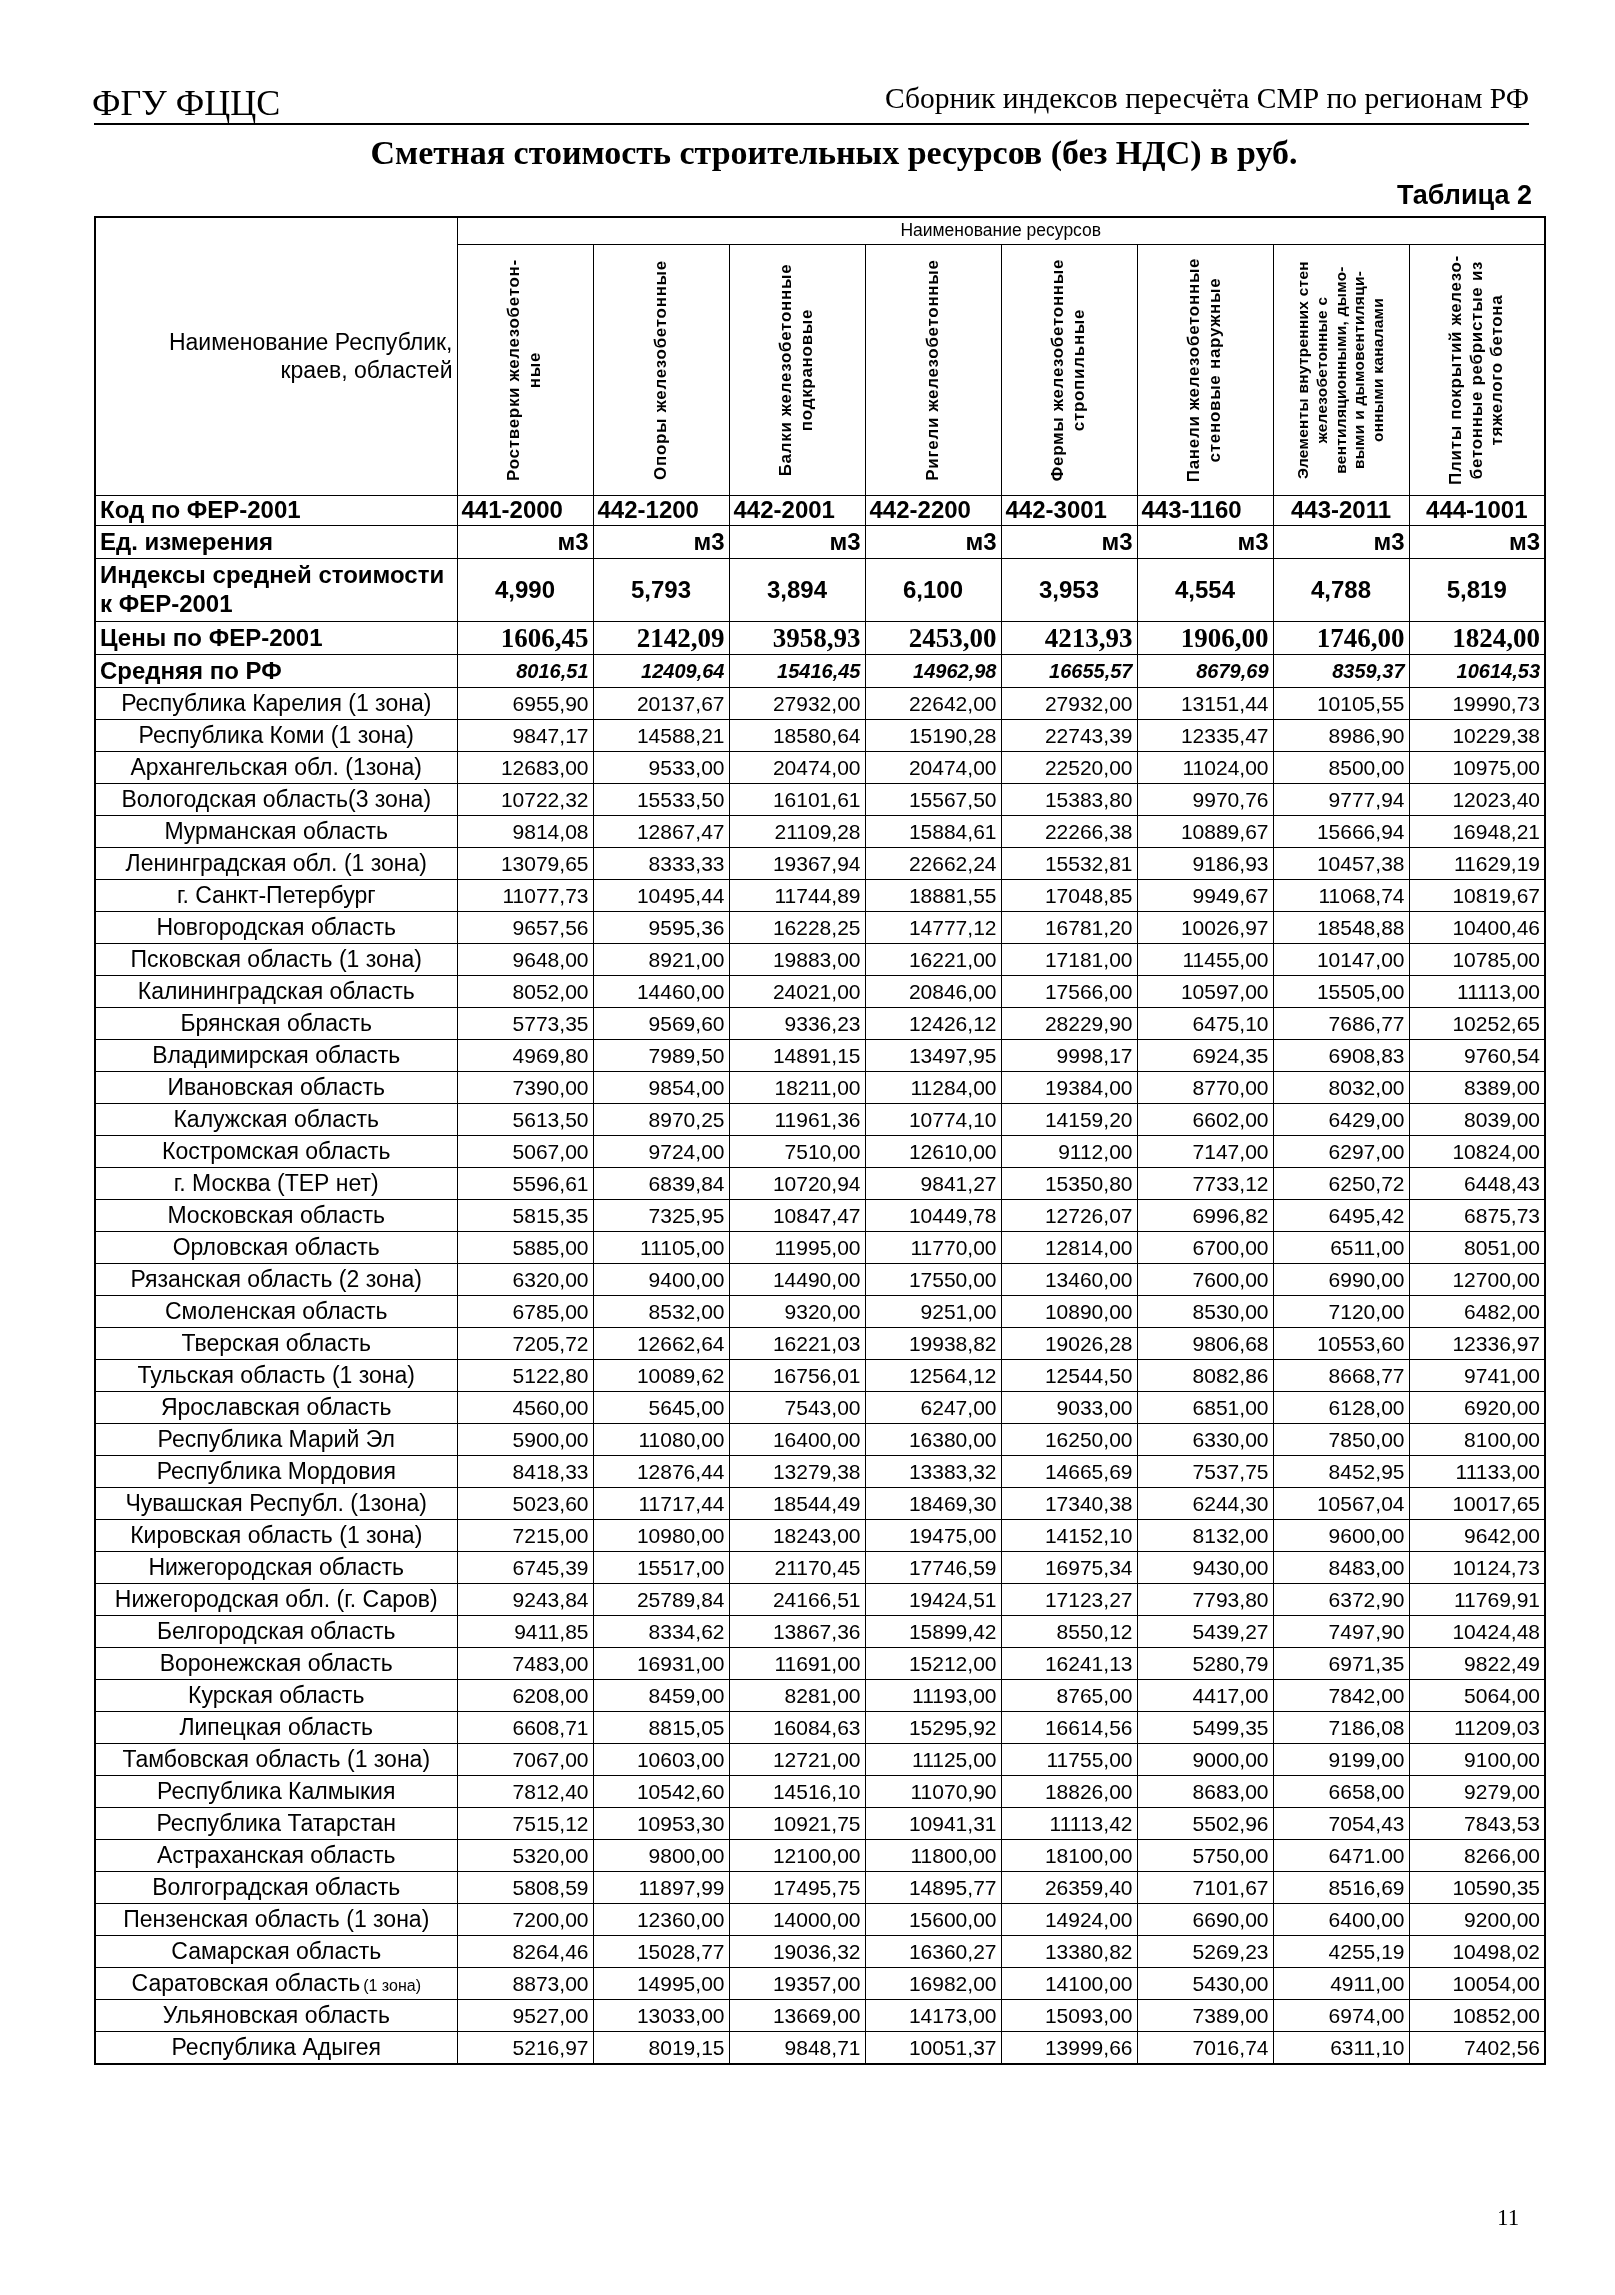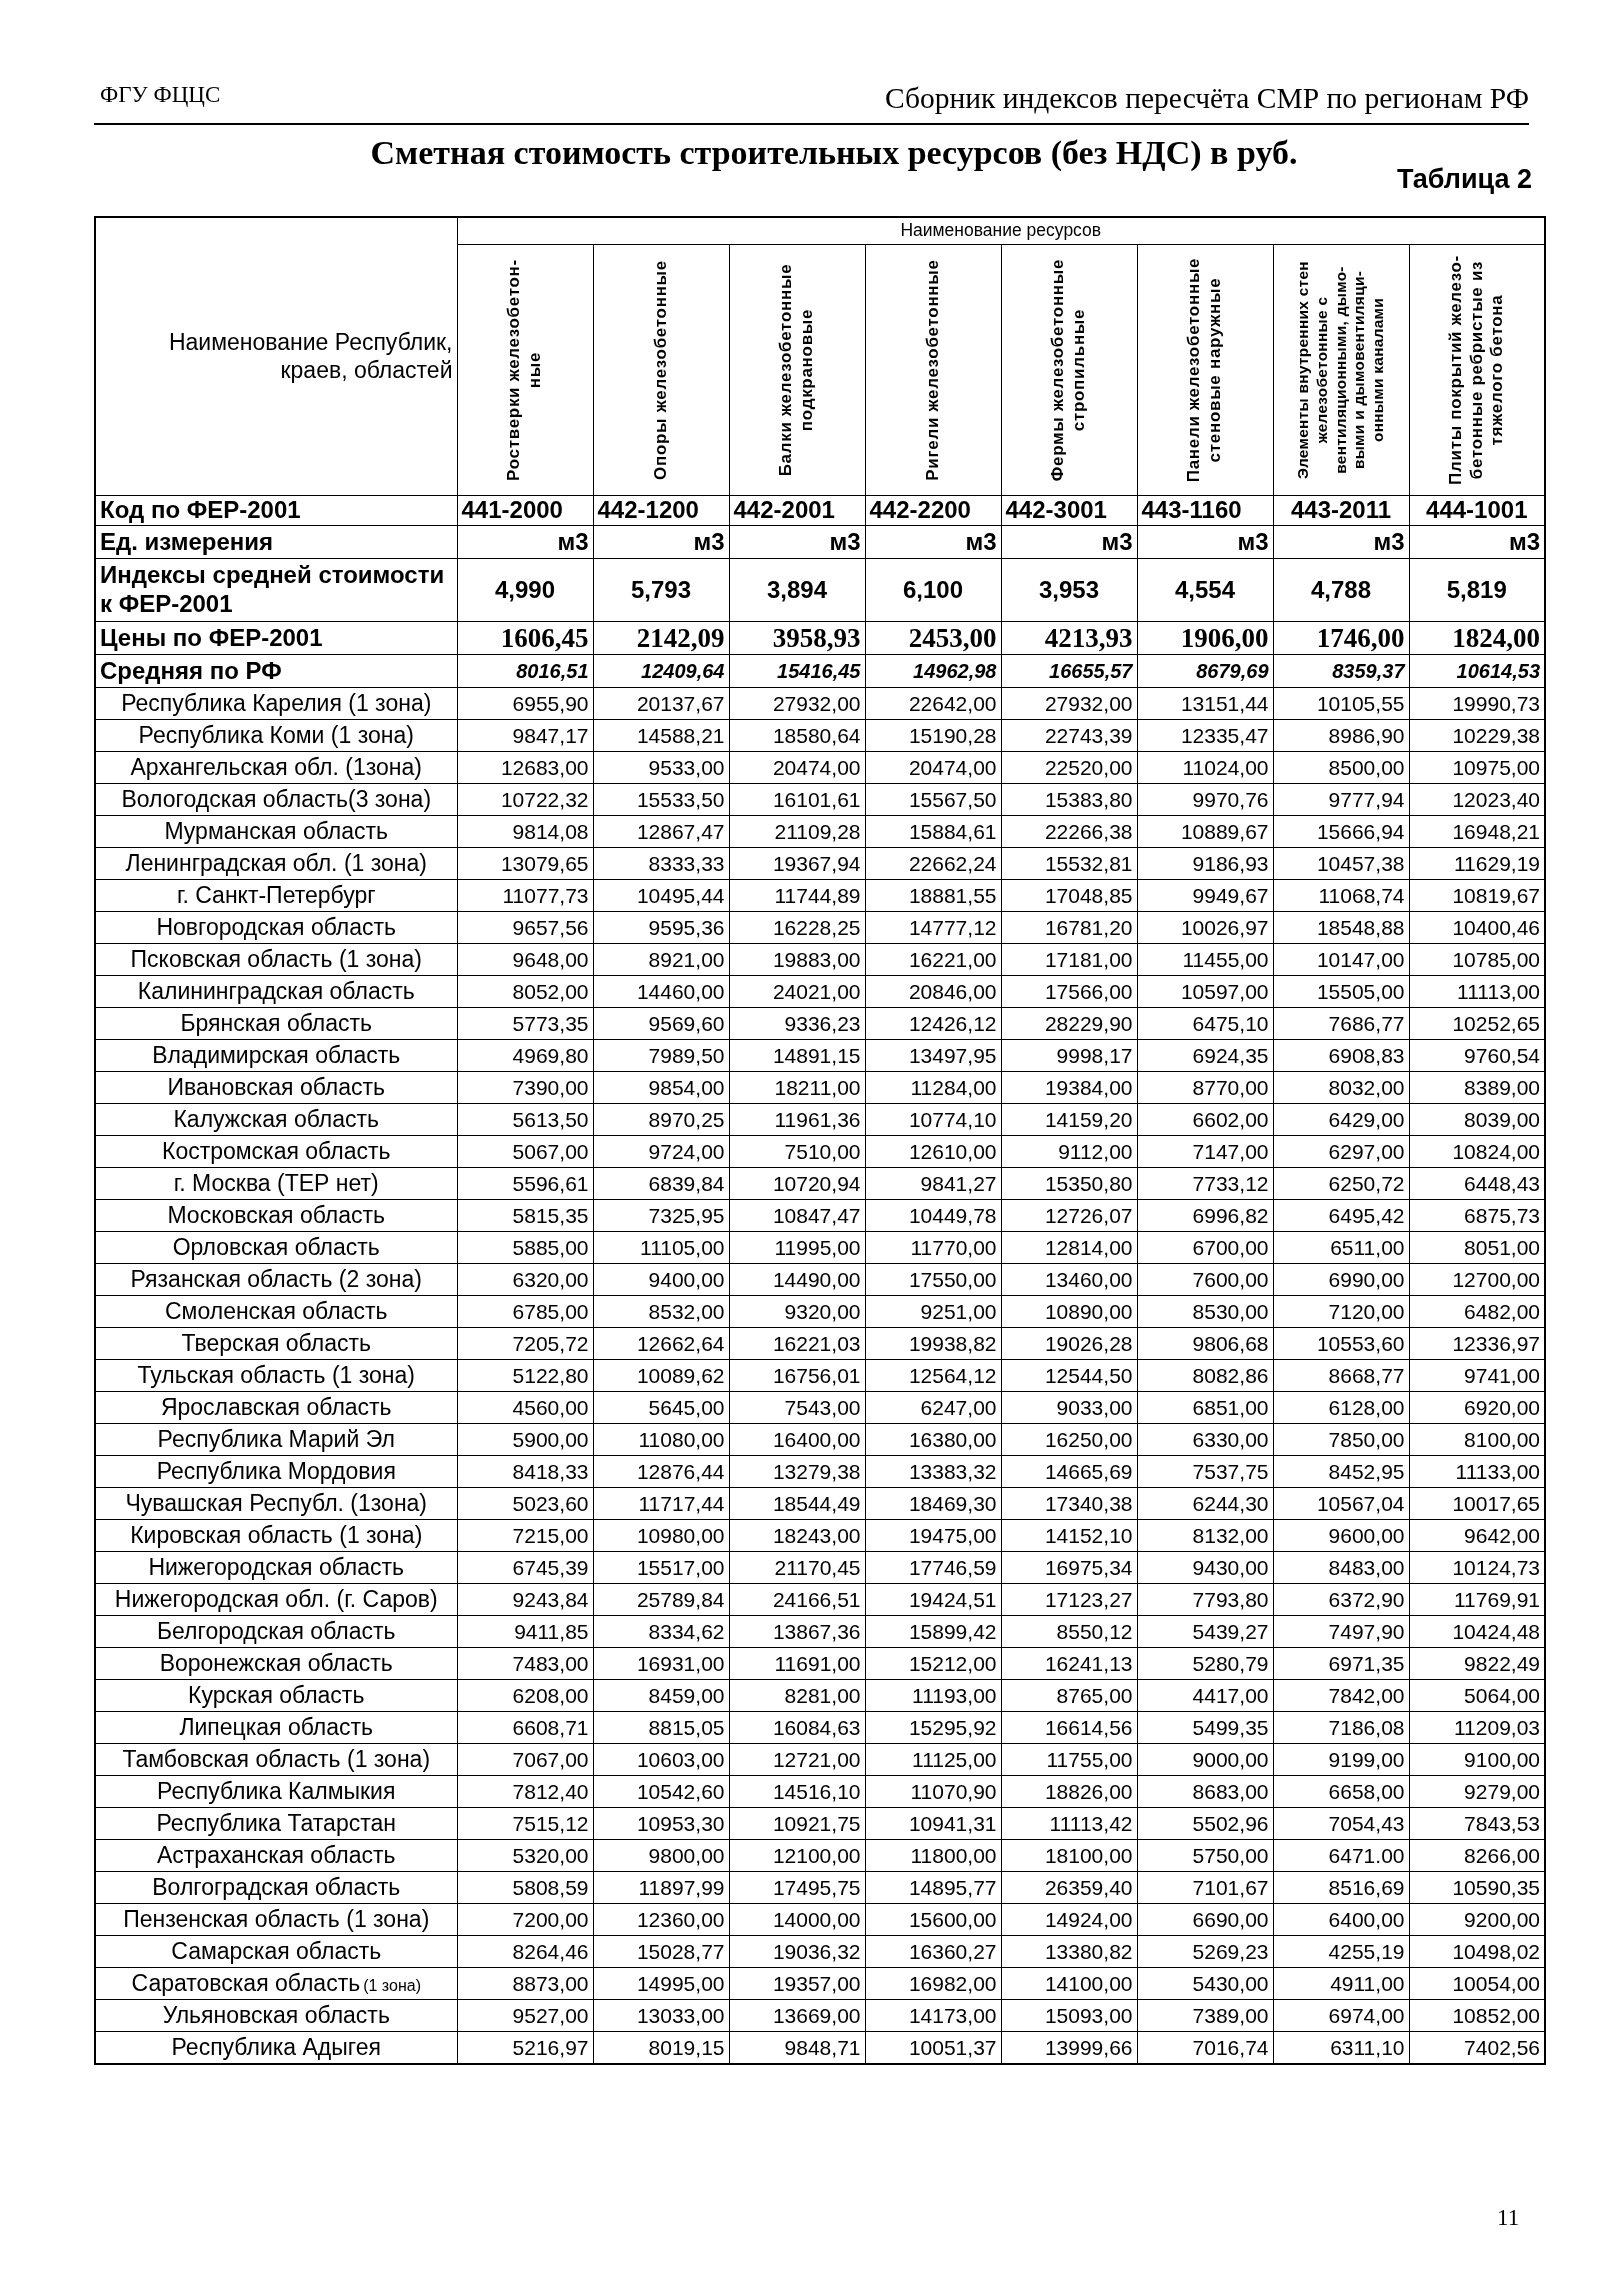--- a/index.html
+++ b/index.html
@@ -1,21 +1,21 @@
 <!DOCTYPE html>
 <html style="font-size:10.7px"><head>
 <meta charset="utf-8">
 <style>
   html, body { margin: 0; padding: 0; background: #ffffff; }
   body { width: 1616px; height: 2295px; position: relative; overflow: hidden; color: #000; }
-  .hdr-left { position: absolute; left: 100px; top: 82px; font-family: "Liberation Serif", serif; font-size: 23px; }
+  .hdr-left { position: absolute; left: 92px; top: 82px; font-family: "Liberation Serif", serif; font-size: 36px; }
   .hdr-right { position: absolute; right: 87px; top: 82px; font-family: "Liberation Serif", serif; font-size: 29.5px; }
   .hdr-rule { position: absolute; left: 94px; right: 87px; top: 123px; height: 0; border-top: 2.7px solid #000; }
   .title { position: absolute; left: 0; width: 1616px; top: 134px; text-align: center; font-family: "Liberation Serif", serif; font-weight: bold; font-size: 34px; padding-left: 26px; }
-  .table-label { position: absolute; right: 84px; top: 164px; font-family: "Liberation Sans", sans-serif; font-weight: bold; font-size: 27px; }
+  .table-label { position: absolute; right: 84px; top: 180px; font-family: "Liberation Sans", sans-serif; font-weight: bold; font-size: 27px; }
   .page-num { position: absolute; left: 1497px; top: 2205px; font-family: "Liberation Serif", serif; font-size: 23px; }
 
   table.main { position: absolute; left: 94px; top: 216px; width: 1448px; border-collapse: collapse; table-layout: fixed;
     font-family: "Liberation Sans", sans-serif; border: 2.7px double #000; }
   table.main td, table.main th { border: 1.3px solid #000; padding: 0 4px; overflow: hidden; white-space: nowrap; }
   col.c-name { width: 362px; }
   col.c-val { width: 136px; }
   .h-group { height: 25.5px; font-size: 17.5px; font-weight: normal; text-align: center; }
   .h-corner { font-size: 23px; font-weight: normal; text-align: right; white-space: normal !important; line-height: 1.25; }
   .h-rot { height: 250px; position: relative; padding: 0 !important; }

